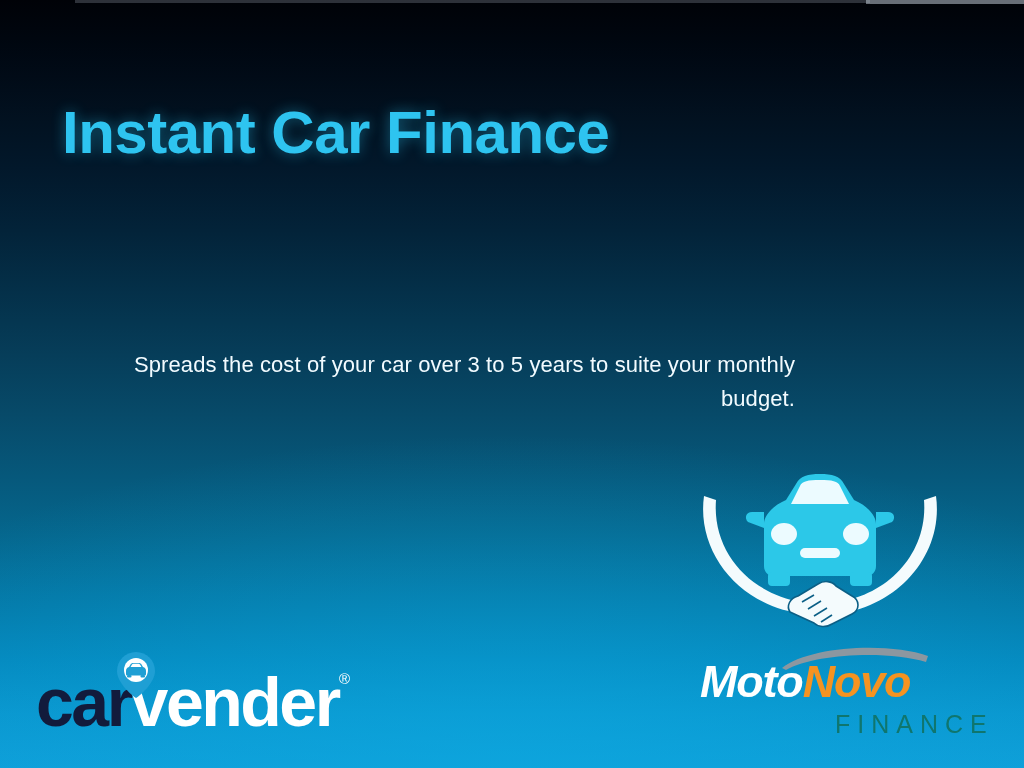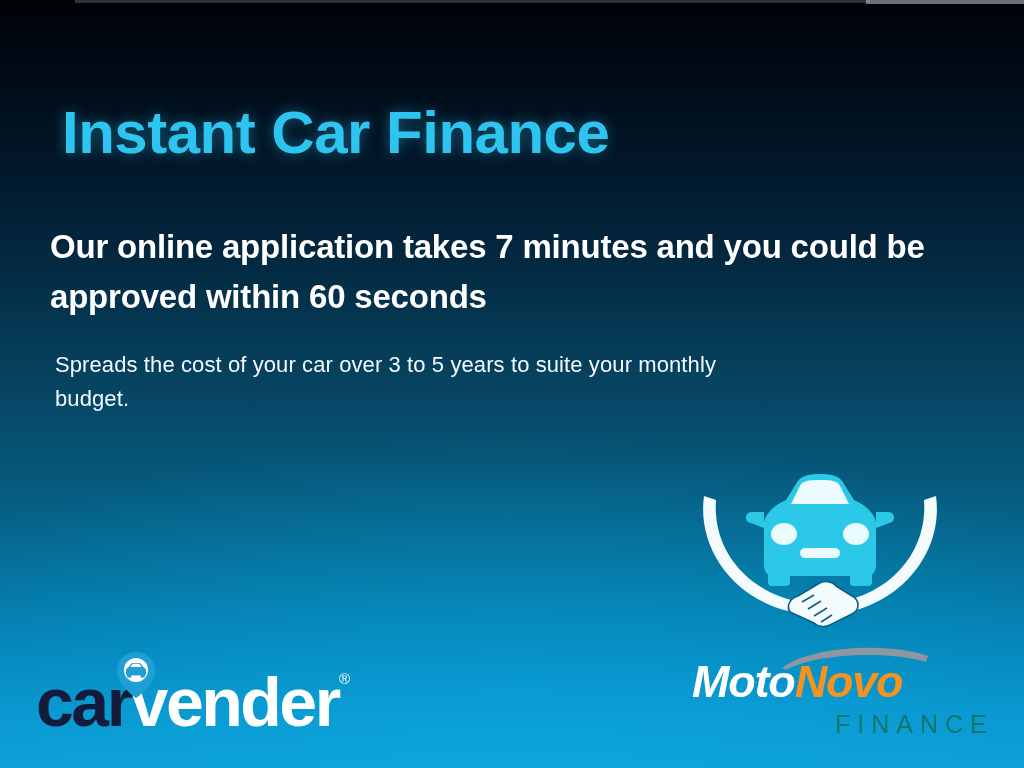--- a/index.html
+++ b/index.html
@@ -11,20 +11,21 @@
     font-family: "Liberation Sans", sans-serif;
     -webkit-font-smoothing: antialiased;
   }
 
   #slide {
     position: relative;
     width: 1024px;
     height: 768px;
     overflow: hidden;
     background: #000205;
+    text-align: right;
   }
 
   
   .bg {
     position: absolute;
     inset: 0;
     background:
       radial-gradient(120% 70% at 50% 100%, rgba(12,170,225,0.55) 0%, rgba(12,170,225,0) 62%),
       linear-gradient(to bottom,
         #000207 0%,
@@ -167,21 +168,21 @@
   }
   .mn-swoosh {
     position: absolute;
     left: 88px;
     top: -4px;
     width: 150px;
     height: 26px;
   }
   .mn-word {
     position: absolute;
-    left: 0;
+    left: 8px;
     top: 8px;
     font-size: 45px;
     font-weight: bold;
     font-style: italic;
     letter-spacing: -1.2px;
     white-space: nowrap;
   }
   .mn-moto { color: #ffffff; }
   .mn-novo { color: #f59321; }
   .mn-finance {
@@ -237,21 +238,20 @@
 <div id="slide">
 
   <div class="bg"></div>
   <div class="top-strip-left"></div>
   <div class="top-strip-right"></div>
 
   <div class="content">
 
     <div class="title">Instant Car Finance</div>
 
-    <div class="subhead">Our online application takes 7 minutes and you could be approved within 60 seconds</div>
 
     <div class="para">Spreads the cost of your car over 3 to 5 years to suite your monthly budget.</div>
 
 
     <div class="hero-graphic">
       <svg viewBox="0 0 260 172" xmlns="http://www.w3.org/2000/svg">
 
         <path d="M14 34 C6 92 52 146 116 152 L112 140 C60 132 22 90 26 38 Z" fill="#f4fbfd"></path>
 
         <path d="M246 34 C254 92 208 146 144 152 L148 140 C200 132 238 90 234 38 Z" fill="#f4fbfd"></path>

